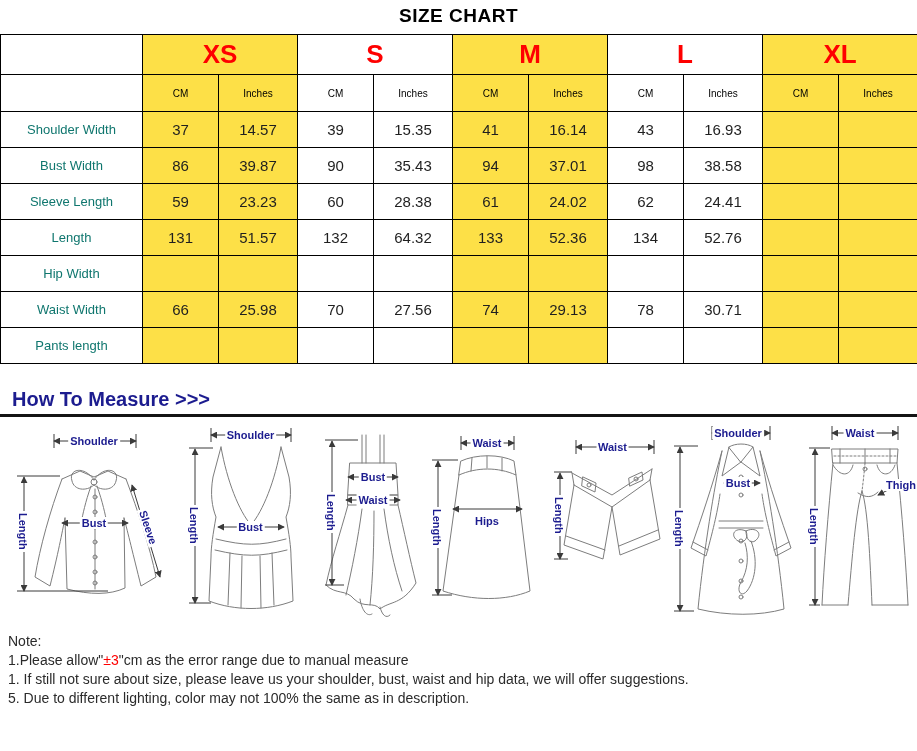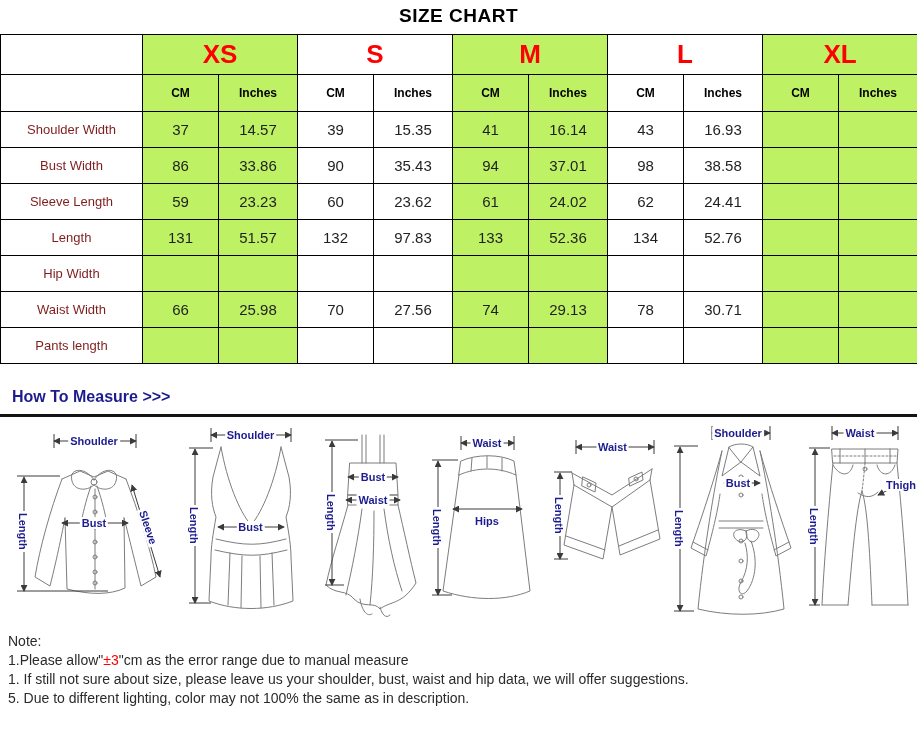--- a/index.html
+++ b/index.html
@@ -7,25 +7,25 @@
     width:917px;height:751px;overflow:hidden;background:#fff;
     font-family:"Liberation Sans",sans-serif;color:#000;
   }
   .title{padding-top:5px;text-align:center;font-size:19px;font-weight:bold;letter-spacing:.5px;height:26px}
   table.size-chart{width:917px;border-collapse:collapse;table-layout:fixed;margin-top:3px}
   table.size-chart th,table.size-chart td{
     border:1px solid #000;text-align:center;vertical-align:middle;padding:0;overflow:hidden;
   }
   tr.size-row th{height:39px;font-size:26px;font-weight:bold;color:#fe0000}
   tr.size-row th.corner,tr.unit-row th.corner{background:#fff}
-  tr.unit-row th{height:36px;font-size:12px;font-weight:bold;color:#000}
+  tr.unit-row th{height:36px;font-size:10px;font-weight:normal;color:#000}
   tbody td{height:35px;font-size:15px;color:#1f1f1f;font-weight:normal}
-  tbody td.rowlabel{font-size:13px;color:#7f1d1d}
-  .g{background:#bef264}
-  .measure-head{margin:24px 0 0 12px;font-size:16px;font-weight:bold;color:#1c1c8f;height:22px}
+  tbody td.rowlabel{font-size:13px;color:#0f766e}
+  .g{background:#fde047}
+  .measure-head{margin:24px 0 0 12px;font-size:20px;font-weight:bold;color:#1c1c8f;height:22px}
   .rule{height:3px;background:#141414;margin-top:4px}
   .figures{position:relative;height:205px;margin-top:2px}
   .fig{position:absolute;top:0;height:205px}
   .mlabel{position:absolute;color:#1c1c8f;font-weight:bold;font-size:11px;line-height:1.1;
           background:#fff;padding:0 2px;white-space:nowrap;z-index:2}
   .vlabel{writing-mode:vertical-rl;padding:2px 0}
   .center{left:50%;transform:translateX(-50%)}
   .rot{transform:rotate(72deg);transform-origin:0 0}
   .sk path,.sk line,.sk circle{fill:none;stroke:#7d7d7d;stroke-width:1;stroke-linecap:round;stroke-linejoin:round}
   .ms line,.ms path{fill:none;stroke:#3a3a3a;stroke-width:1}
@@ -84,49 +84,49 @@
         <td class="g">41</td>
         <td class="g">16.14</td>
         <td>43</td>
         <td>16.93</td>
         <td class="g"></td>
         <td class="g"></td>
       </tr>
       <tr>
         <td class="rowlabel">Bust Width</td>
         <td class="g">86</td>
-        <td class="g">33.86</td>
+        <td class="g">39.87</td>
         <td>90</td>
         <td>35.43</td>
         <td class="g">94</td>
         <td class="g">37.01</td>
         <td>98</td>
         <td>38.58</td>
         <td class="g"></td>
         <td class="g"></td>
       </tr>
       <tr>
         <td class="rowlabel">Sleeve Length</td>
         <td class="g">59</td>
         <td class="g">23.23</td>
         <td>60</td>
-        <td>23.62</td>
+        <td>28.38</td>
         <td class="g">61</td>
         <td class="g">24.02</td>
         <td>62</td>
         <td>24.41</td>
         <td class="g"></td>
         <td class="g"></td>
       </tr>
       <tr>
         <td class="rowlabel">Length</td>
         <td class="g">131</td>
         <td class="g">51.57</td>
         <td>132</td>
-        <td>97.83</td>
+        <td>64.32</td>
         <td class="g">133</td>
         <td class="g">52.36</td>
         <td>134</td>
         <td>52.76</td>
         <td class="g"></td>
         <td class="g"></td>
       </tr>
       <tr>
         <td class="rowlabel">Hip Width</td>
         <td class="g"></td>

